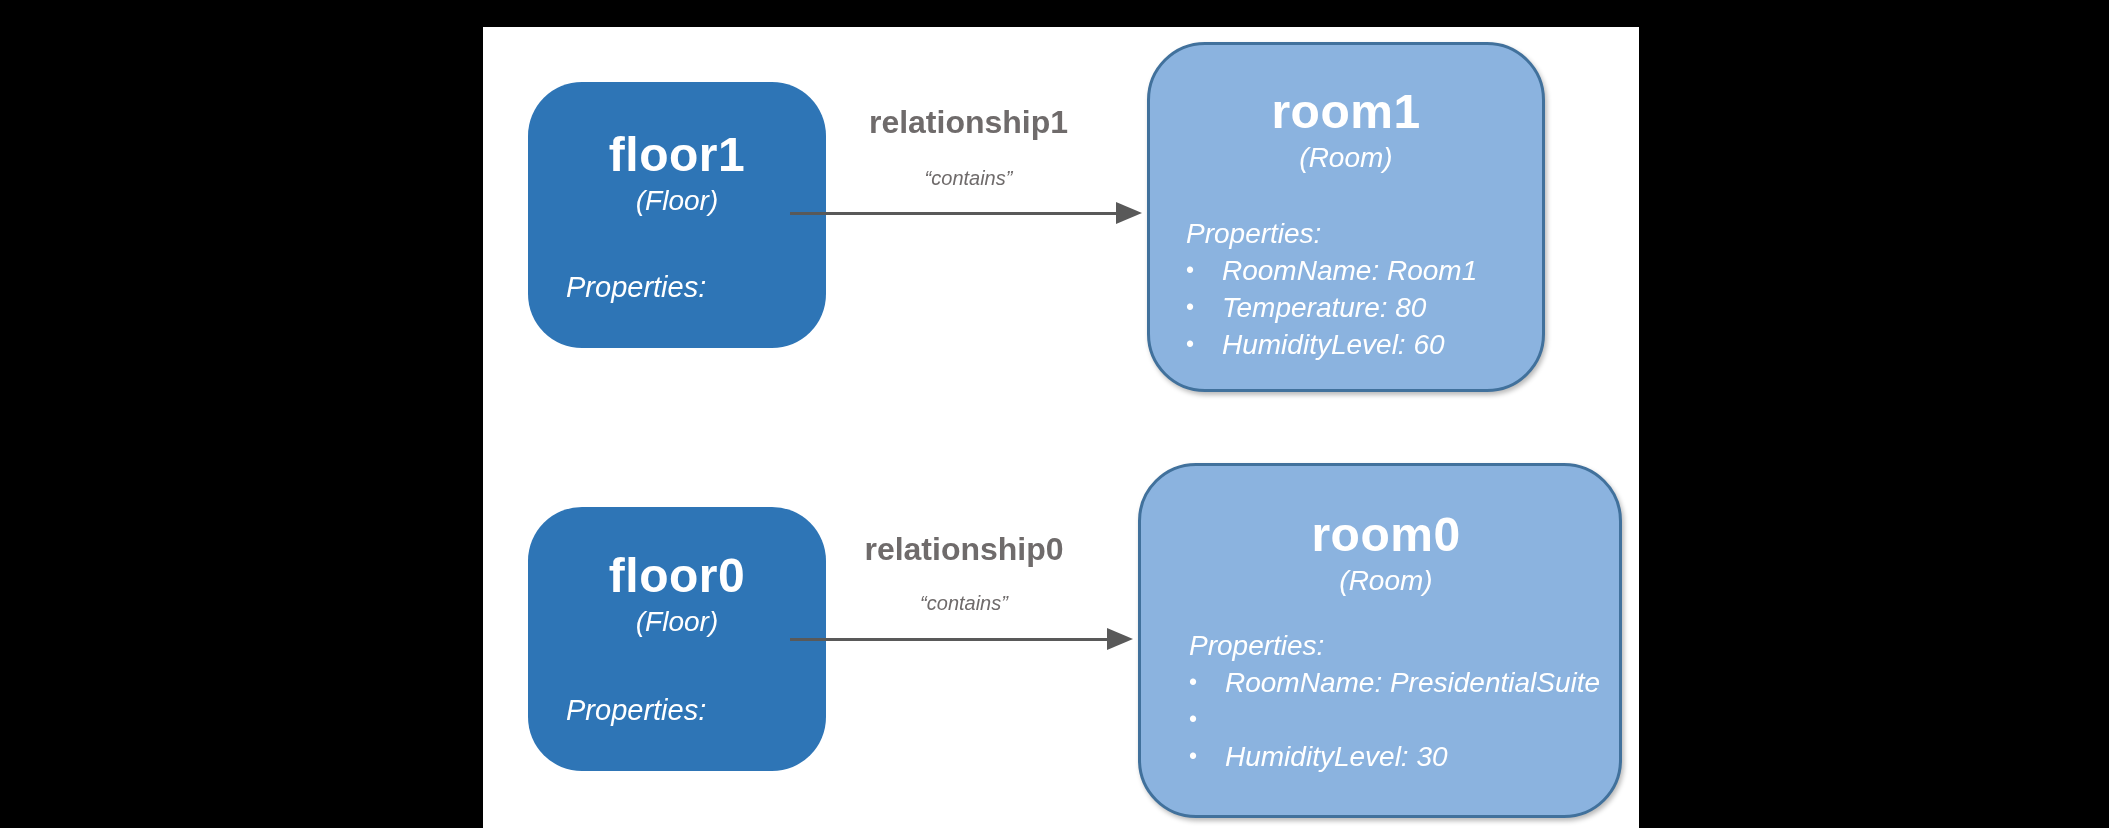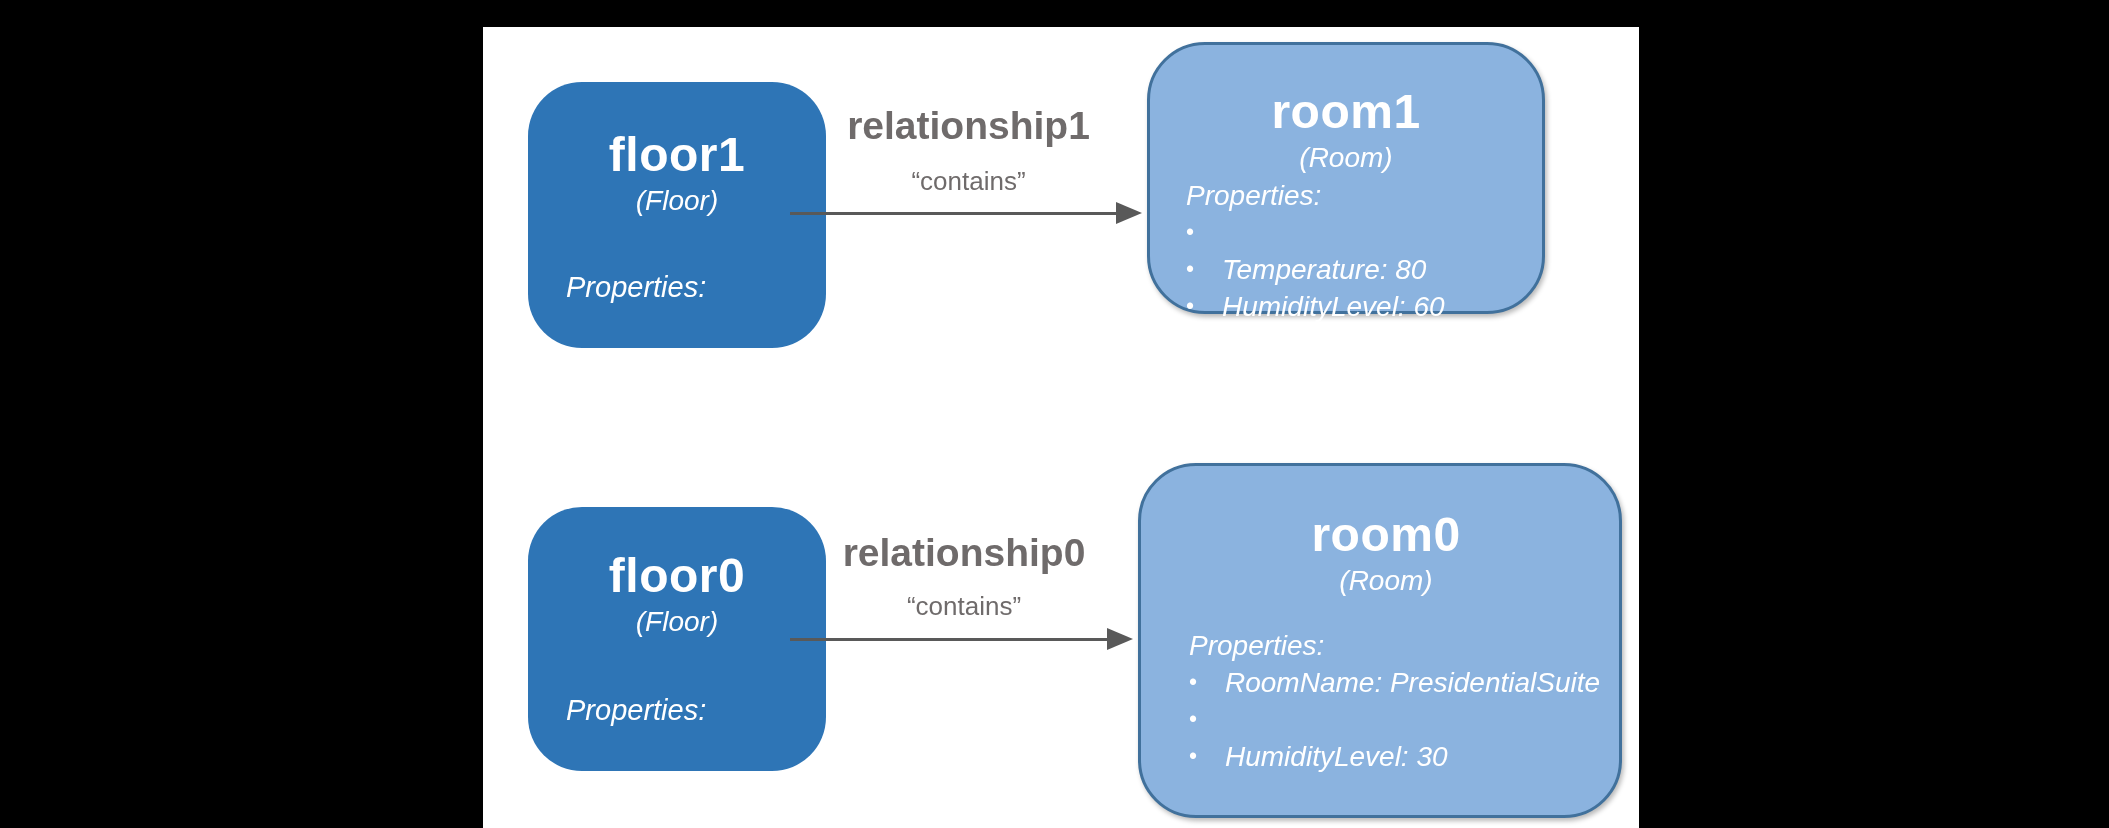--- a/index.html
+++ b/index.html
@@ -72,49 +72,50 @@
   .prop-item { display: flex; }
   .prop-bullet {
     flex: none;
     width: 36px;
     font-size: 23px;
     font-style: normal;
     line-height: 37px;
   }
   .rel-name {
     position: absolute;
-    font-size: 39px;
+    font-size: 32px;
     font-weight: 700;
     color: var(--relationship-text, #6F6B6B);
     text-align: center;
     line-height: 1.2;
   }
   .rel-verb {
     position: absolute;
-    font-size: 26px;
+    font-size: 20px;
+    font-style: italic;
     color: var(--relationship-text, #6F6B6B);
     text-align: center;
     line-height: 1.2;
   }
   .arrow-line {
     position: absolute;
     height: 3px;
     background: var(--arrow, #595959);
   }
   .arrow-head {
     position: absolute;
     width: 0;
     height: 0;
     border-left: 26px solid var(--arrow, #595959);
     border-top: 11px solid transparent;
     border-bottom: 11px solid transparent;
   }
   
   #floor1 { left: 492px;  top: 82px;  width: 298px; height: 266px; padding-top: 46px; }
-  #room1  { left: 1147px; top: 42px;  width: 398px; height: 272px; padding-top: 40px; }
+  #room1  { left: 1147px; top: 42px;  width: 398px; height: 350px; padding-top: 40px; }
   #floor0 { left: 492px;  top: 507px; width: 298px; height: 264px; padding-top: 42px; }
   #room0  { left: 1138px; top: 463px; width: 484px; height: 355px; padding-top: 42px; padding-left: 12px; }
 
   #rel1-name  { left: 790px; top: 103px; width: 357px; }
   #rel1-verb  { left: 790px; top: 166px; width: 357px; }
   #arrow1-line{ left: 790px; top: 212px; width: 327px; }
   #arrow1-head{ left: 1116px; top: 202px; }
 
   #rel0-name  { left: 790px; top: 530px; width: 348px; }
   #rel0-verb  { left: 790px; top: 591px; width: 348px; }
@@ -138,20 +139,21 @@
   <div class="arrow-line" id="arrow1-line"></div>
   <div class="arrow-head" id="arrow1-head"></div>
 
   <div class="node room-node" id="room1">
     <div class="node-title">room1</div>
     <div class="node-type">(Room)</div>
     <div class="room-props">
       <div class="props-label">Properties:</div>
       <div class="prop-item">
         <span class="prop-bullet">•</span>
+        <span>RoomName: Room1</span>
       </div>
       <div class="prop-item">
         <span class="prop-bullet">•</span>
         <span>Temperature: 80</span>
       </div>
       <div class="prop-item">
         <span class="prop-bullet">•</span>
         <span>HumidityLevel: 60</span>
       </div>
     </div>

